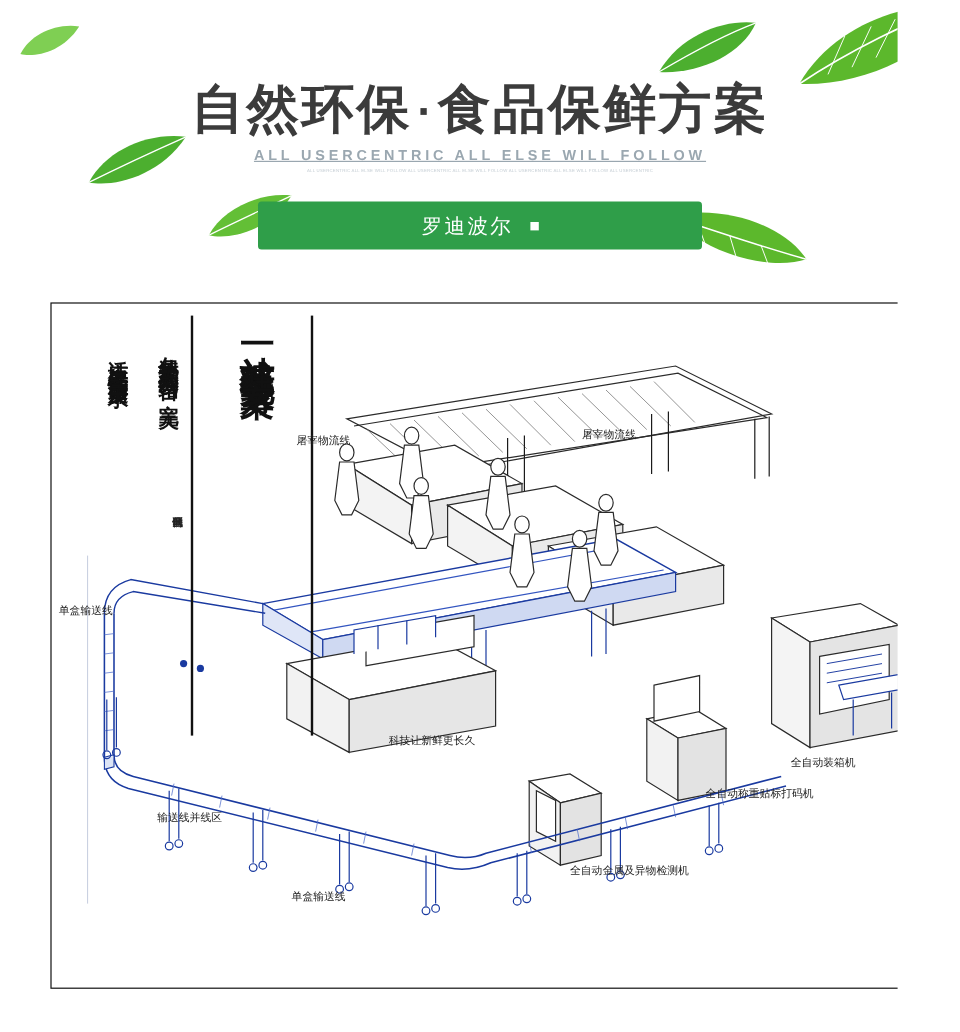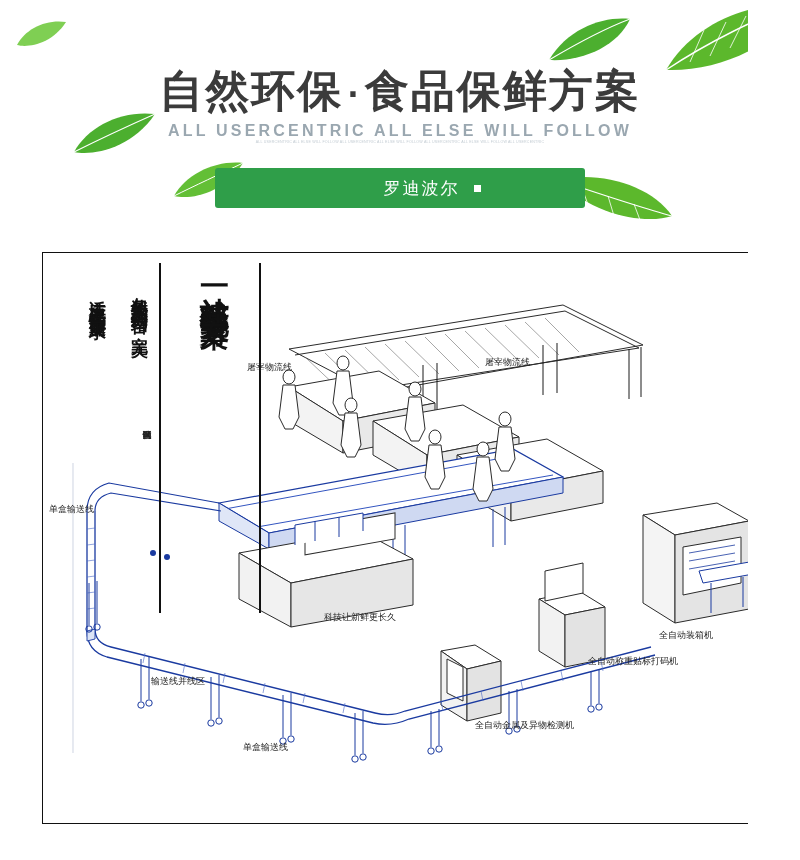--- a/index.html
+++ b/index.html
@@ -20,37 +20,38 @@
   .title-cn{
     position:absolute;left:0;top:62px;width:800px;text-align:center;
     font-family:"DejaVu Sans","Liberation Sans",sans-serif;
     font-size:44px;font-weight:bold;color:#3b3b3b;letter-spacing:2px;
     white-space:nowrap;
   }
   .title-cn .dot{color:#3b3b3b;font-size:30px;vertical-align:middle;padding:0 4px;}
 
   .title-en{
     position:absolute;left:0;top:122px;width:800px;text-align:center;
-    font-size:16px;letter-spacing:3.2px;color:#9aa7b0;font-weight:bold;
+    font-size:12px;letter-spacing:3.2px;color:#9aa7b0;font-weight:bold;
     white-space:nowrap;
+    text-decoration:underline;
   }
   .title-micro{
     position:absolute;left:0;top:140px;width:800px;text-align:center;
     font-size:3.6px;line-height:4.6px;color:#c3ccd3;letter-spacing:.2px;
     white-space:nowrap;
   }
 
   .subbar{
     position:absolute;left:215px;top:168px;width:370px;height:40px;
     background:#2f9e49;border-radius:3px;
   }
   .subbar-inner{
     position:absolute;left:0;top:0;width:370px;height:40px;
     display:flex;align-items:center;justify-content:center;gap:14px;
-    color:#ffffff;font-size:17px;letter-spacing:2px;white-space:nowrap;padding-left:32px;
+    color:#ffffff;font-size:17px;letter-spacing:2px;white-space:nowrap;
   }
   .subbar-inner .sq{display:inline-block;width:7px;height:7px;background:#ffffff;}
 
   
   .diagram-wrap{
     position:absolute;left:42px;top:252px;width:716px;height:570px;
     border:1px solid #111;background:#ffffff;
   }
   .diagram-svg{position:absolute;left:0;top:0;}
 
@@ -376,17 +377,17 @@
     <div class="vtext sub2">适应生产灵活性和速度需求</div>
 
     <div class="lbl" style="left:204px;top:108px;">屠宰物流线</div>
     <div class="lbl" style="left:442px;top:103px;text-align:center;">屠宰物流线</div>
     <div class="lbl-v" style="left:97px;top:170px;">自动气调保鲜区</div>
     <div class="lbl" style="left:6px;top:250px;">单盒输送线</div>
     <div class="lbl" style="left:281px;top:358px;">科技让新鲜更长久</div>
     <div class="lbl" style="left:616px;top:376px;">全自动装箱机</div>
     <div class="lbl" style="left:545px;top:402px;">全自动称重贴标打码机</div>
     <div class="lbl" style="left:432px;top:466px;">全自动金属及异物检测机</div>
-    <div class="lbl" style="left:88px;top:422px;margin-left:20px;">输送线并线区</div>
+    <div class="lbl" style="left:88px;top:422px;">输送线并线区</div>
     <div class="lbl" style="left:200px;top:488px;">单盒输送线</div>
   </div>
 
 </div>
 
 </body></html>

